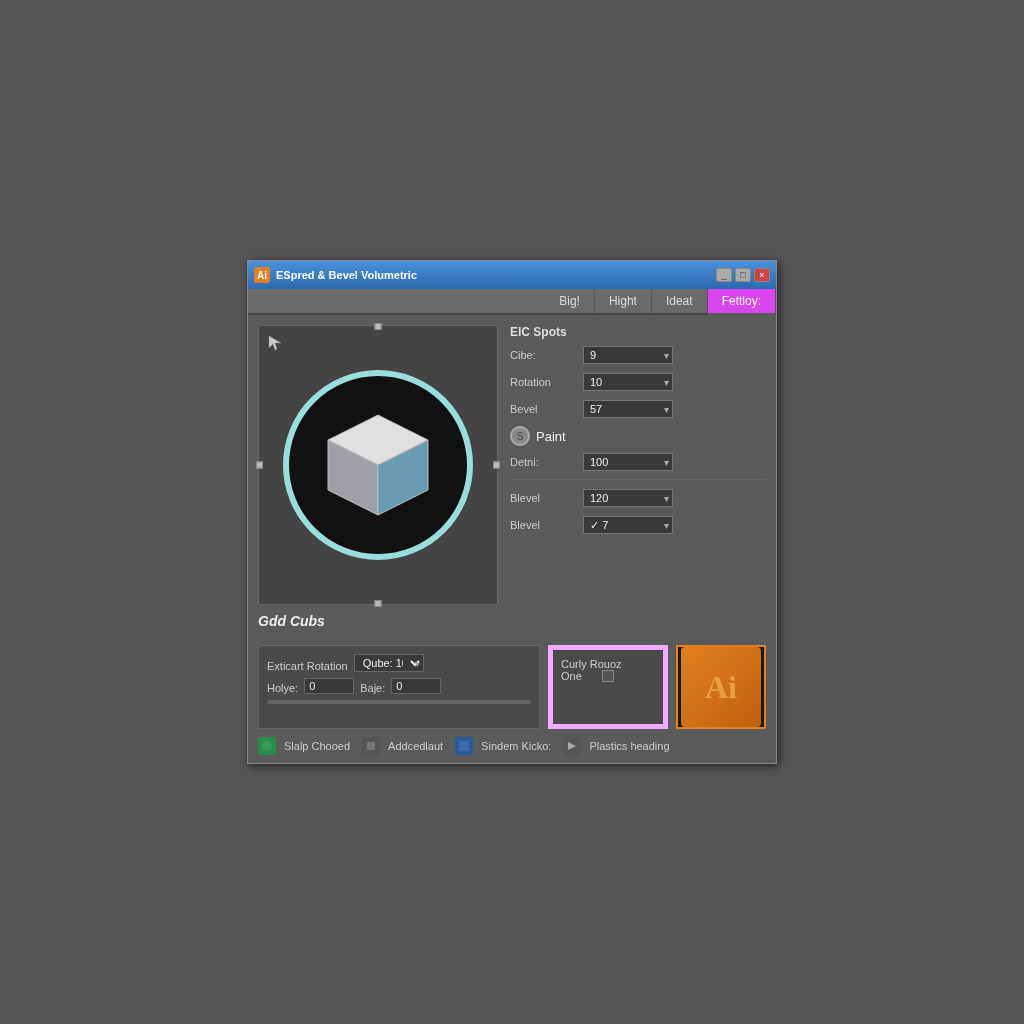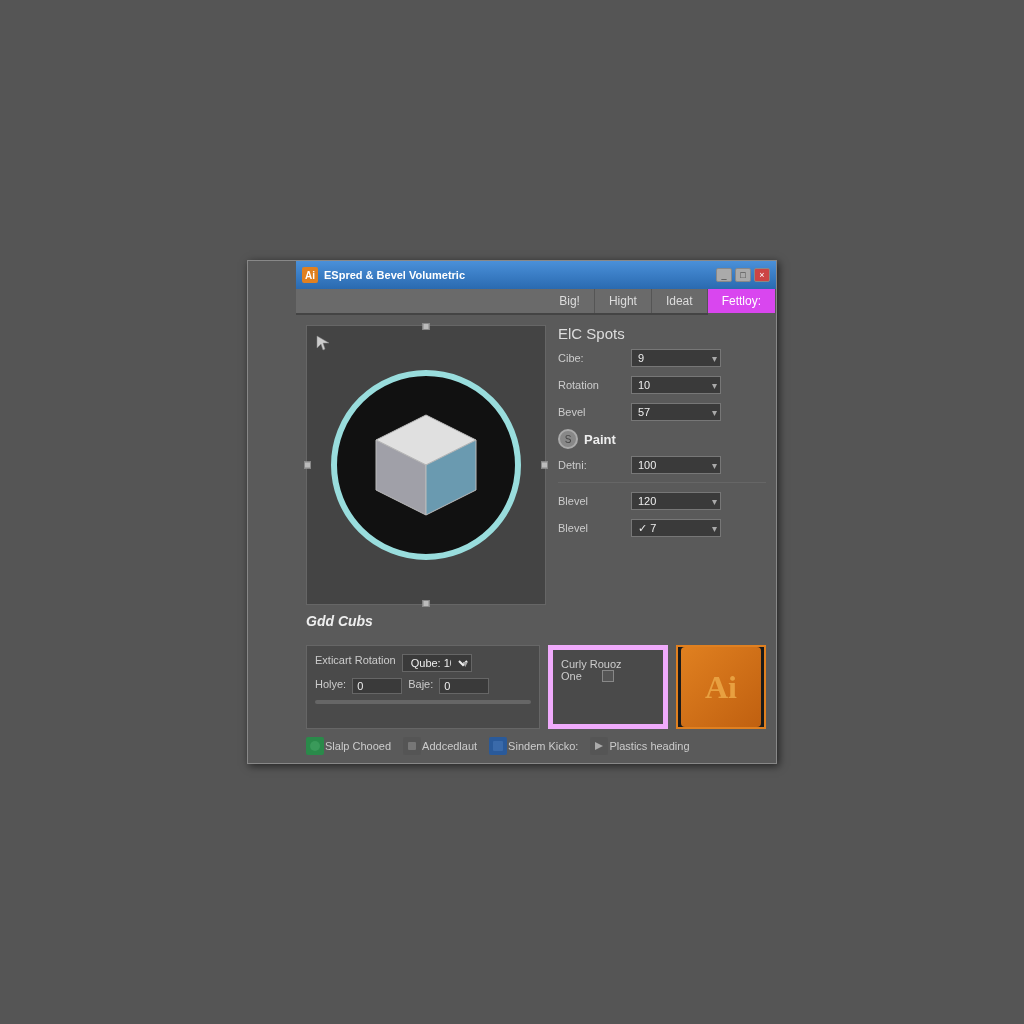--- a/index.html
+++ b/index.html
@@ -11,21 +11,20 @@
       align-items: center;
       width: 1024px;
       height: 1024px;
       overflow: hidden;
     }
     .window {
       width: 530px;
       background: #5a5a5a;
       border: 1px solid #888;
       box-shadow: 2px 2px 8px rgba(0,0,0,0.6);
-      padding-left: 48px;
     }
     .titlebar {
       background: linear-gradient(to bottom, #4a90d9 0%, #2a6ab0 100%);
       display: flex;
       align-items: center;
       justify-content: space-between;
       padding: 4px 6px;
       height: 28px;
     }
     .titlebar-left {
@@ -175,21 +174,21 @@
     }
     .ai-logo-text {
       color: #e8a040;
       font-size: 32px;
       font-weight: bold;
       font-family: Georgia, serif;
     }
 
     .panel-row {
       display: flex;
-      align-items: flex-start;
+      align-items: flex-end;
       gap: 6px;
       margin-bottom: 6px;
       font-size: 11px;
       color: #ddd;
     }
     .panel-label { font-size: 11px; color: #ccc; }
     .panel-input {
       background: #3a3a3a;
       border: 1px solid #666;
       color: #eee;
@@ -226,24 +225,24 @@
       height: 12px;
       background: #555;
       border: 1px solid #888;
     }
 
     .right-panel {
       flex: 1;
     }
 
     .section-label {
-      font-size: 15px;
+      font-size: 12px;
       color: #ddd;
       margin-bottom: 6px;
-      font-weight: normal;
+      font-weight: bold;
     }
 
     .field-row {
       display: flex;
       align-items: center;
       gap: 8px;
       margin-bottom: 8px;
     }
     .field-name {
       font-size: 11px;
@@ -291,39 +290,39 @@
       border: 2px solid #aaa;
       display: flex;
       align-items: center;
       justify-content: center;
       font-size: 10px;
       color: #444;
     }
     .paint-label {
       font-size: 13px;
       color: #eee;
-      font-weight: bold;
+      font-weight: normal;
     }
 
     .divider {
       height: 1px;
       background: #666;
       margin: 8px 0;
     }
 
     .bottom-icons {
       display: flex;
       gap: 12px;
       flex-wrap: wrap;
       margin-top: 8px;
     }
     .icon-row {
       display: flex;
       align-items: center;
-      gap: 1px;
+      gap: 8px;
       font-size: 11px;
       color: #ccc;
     }
     .small-icon {
       width: 18px;
       height: 18px;
       border-radius: 2px;
       display: flex;
       align-items: center;
       justify-content: center;

